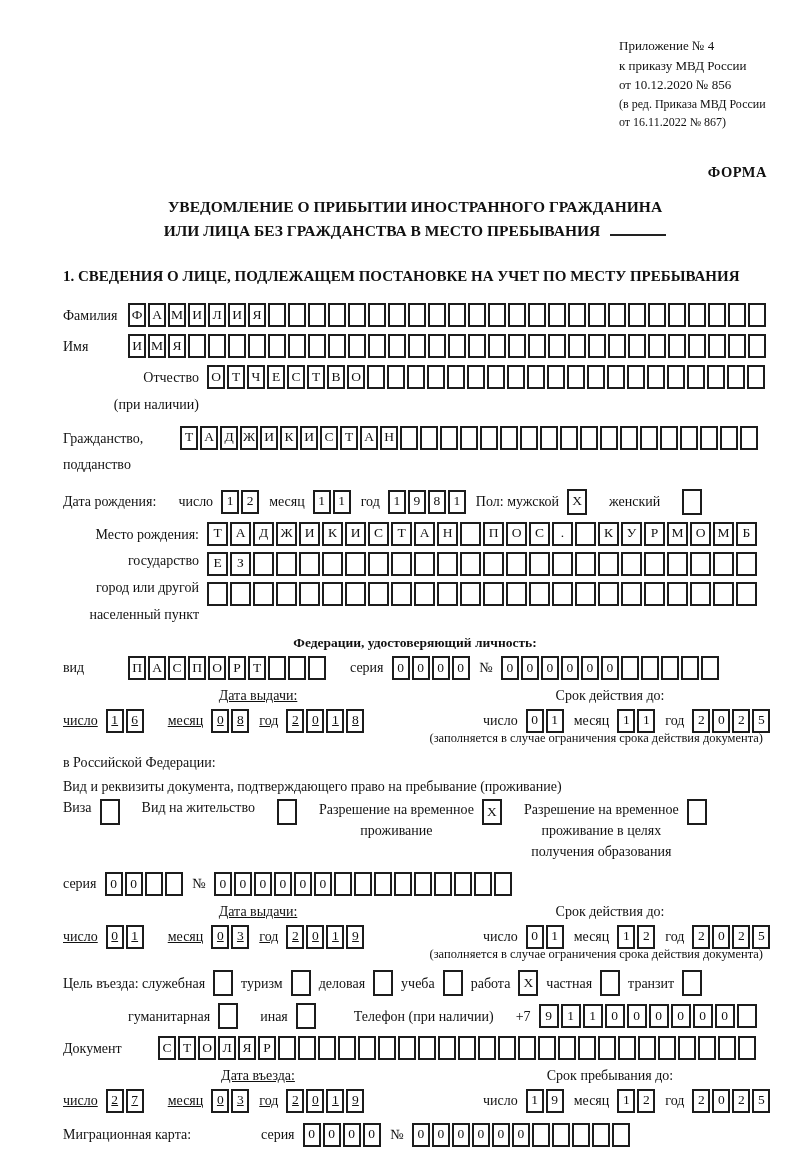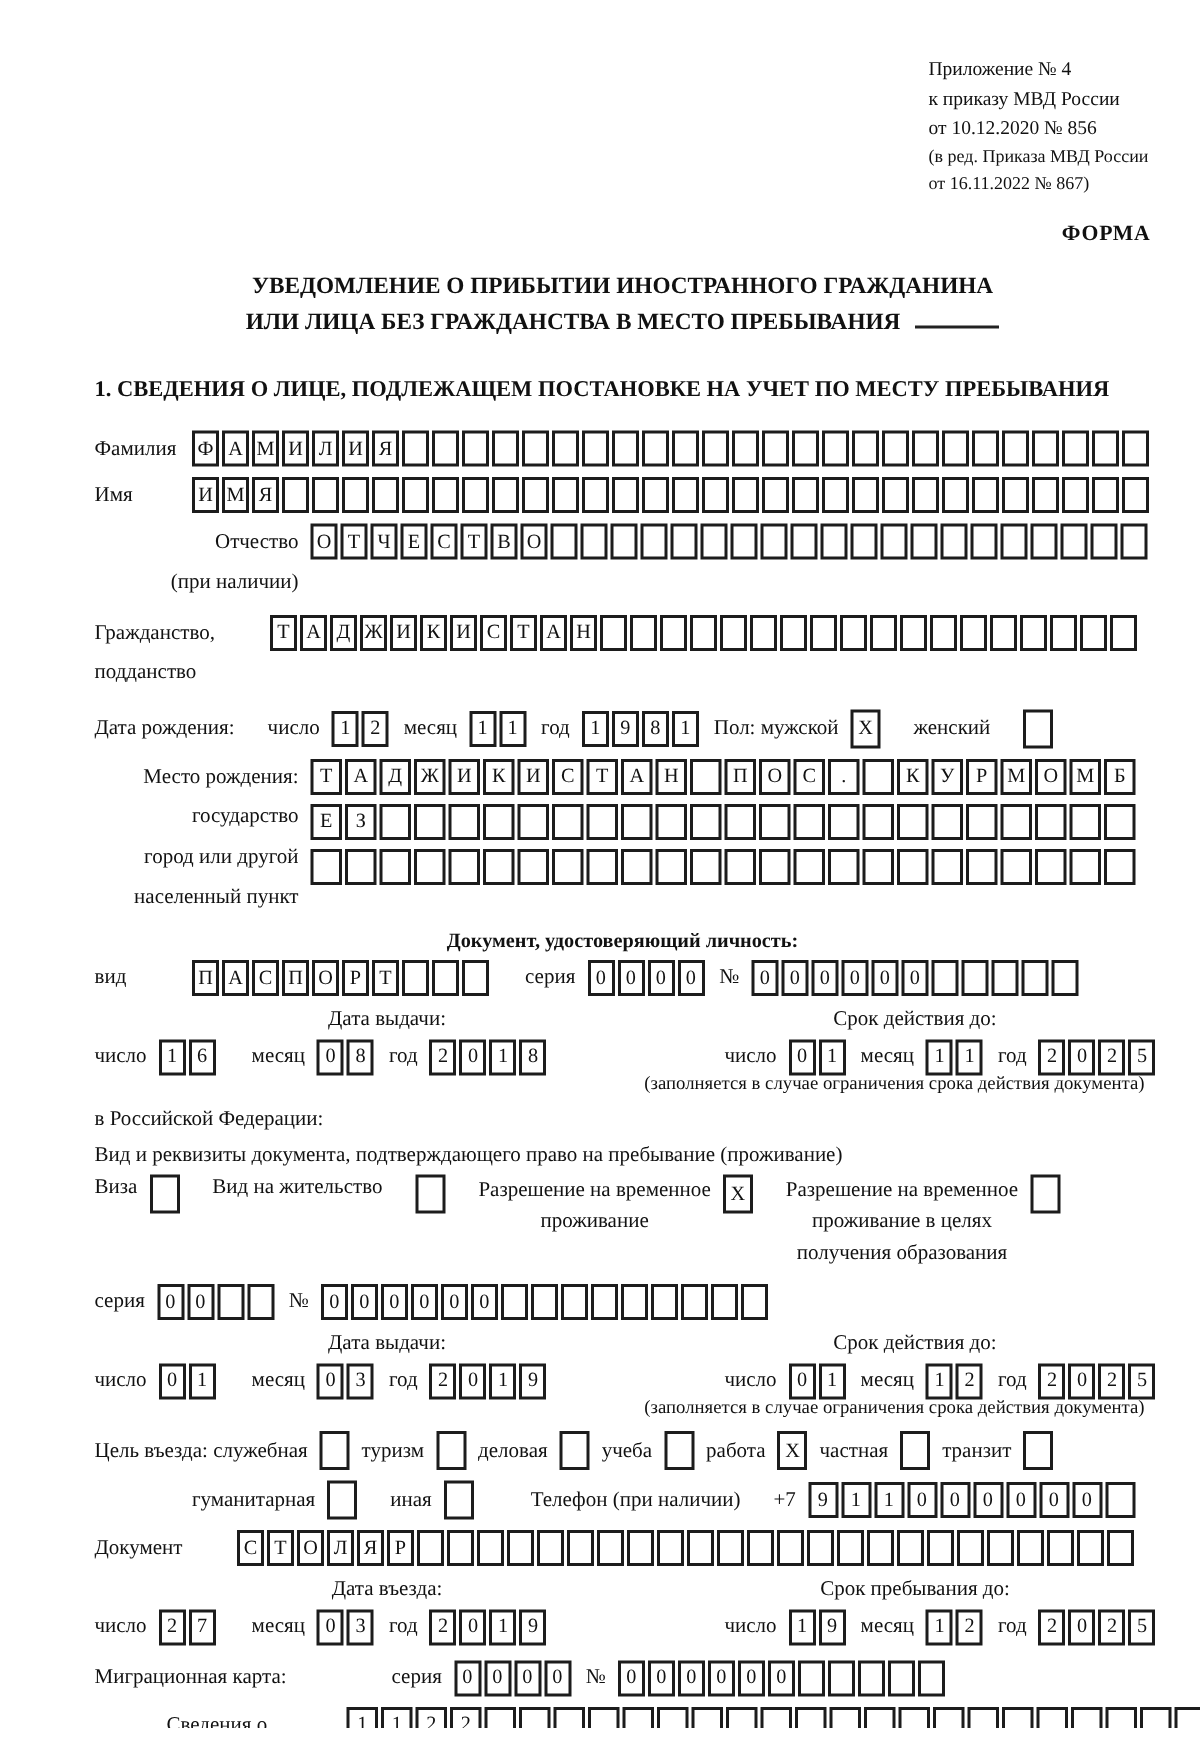--- a/index.html
+++ b/index.html
@@ -5,21 +5,21 @@
   html,body{margin:0;padding:0;background:#fff;}
   .page{
     width:800px;height:1152px;box-sizing:border-box;position:relative;
     background:#fff;color:#111;overflow:hidden;
     font-family:"Liberation Serif","DejaVu Serif",serif;
     font-size:14px;line-height:1.25;
     padding:36px 33px 10px 63px;
   }
   .hdr{margin-left:556px;font-size:13px;line-height:1.5;}
   .hdr .small{font-size:12px;}
-  .forma{font-weight:bold;text-align:right;margin-top:16px;font-size:14.5px;letter-spacing:.5px;}
+  .forma{font-weight:bold;text-align:right;margin-top:32px;font-size:14.5px;letter-spacing:.5px;}
   .title{text-align:center;font-weight:bold;font-size:15.5px;margin-top:14px;line-height:1.55;}
   .blank{display:inline-block;width:56px;border-bottom:2px solid #222;margin-left:10px;vertical-align:baseline;}
   .sec{font-weight:bold;font-size:15px;margin-top:24px;margin-bottom:18px;white-space:nowrap;}
   .row{display:flex;align-items:center;gap:8px;margin-bottom:7px;}
   .row.top{align-items:flex-start;}
   .lbl{white-space:nowrap;}
   .w65{width:57px;flex:0 0 57px;}
   .w144{width:136px;flex:0 0 136px;line-height:1.9;text-align:right;}
   .w117{width:109px;flex:0 0 109px;line-height:1.9;}
   .w95{width:87px;flex:0 0 87px;}
@@ -29,21 +29,21 @@
     border:2px solid #1c1c1c;margin-right:2px;
     display:inline-flex;align-items:center;justify-content:center;
     font-size:13.5px;background:#fff;
   }
   .wide .cell{width:17px;flex-basis:17px;}
   .cbx .cell{width:16px;flex-basis:16px;height:22px;margin-right:0;}
   .stack{display:flex;flex-direction:column;}
   .stack .cells{margin-bottom:6px;}
   .center-head{text-align:center;font-weight:bold;font-size:13.5px;margin:4px 0 4px 0;}
   .date-heads{display:flex;margin-top:4px;}
-  .half-l{width:390px;flex:0 0 390px;display:flex;align-items:center;gap:8px;}
+  .half-l{width:390px;flex:0 0 390px;display:flex;align-items:center;gap:8px;text-decoration:underline;}
   .half-r{flex:1;display:flex;align-items:center;gap:8px;}
   .date-heads .half-l,.date-heads .half-r{display:block;text-align:center;}
   .note{text-align:right;font-size:12.5px;margin:-2px 4px 8px 0;}
   .para{margin:6px 0 4px 0;}
   .cb-col{text-align:center;line-height:1.5;}
   .ml14{margin-left:14px;}
   .ml30{margin-left:30px;}
   .ml70{margin-left:62px;}
   .indent{margin-left:65px;}
   .phone-cells .cell{width:16px;flex-basis:16px;}
@@ -333,21 +333,21 @@
           <span class="cell"></span>
           <span class="cell"></span>
           <span class="cell"></span>
           <span class="cell"></span>
           <span class="cell"></span>
           <span class="cell"></span>
         </span>
     </div>
   </div>
 
-  <div class="center-head">Документ, удостоверяющий личность:</div>
+  <div class="center-head">Федерации, удостоверяющий личность:</div>
 
   <div class="row">
     <span class="lbl w65">вид</span>
     <span class="cells">
         <span class="cell">П</span>
         <span class="cell">А</span>
         <span class="cell">С</span>
         <span class="cell">П</span>
         <span class="cell">О</span>
         <span class="cell">Р</span>

